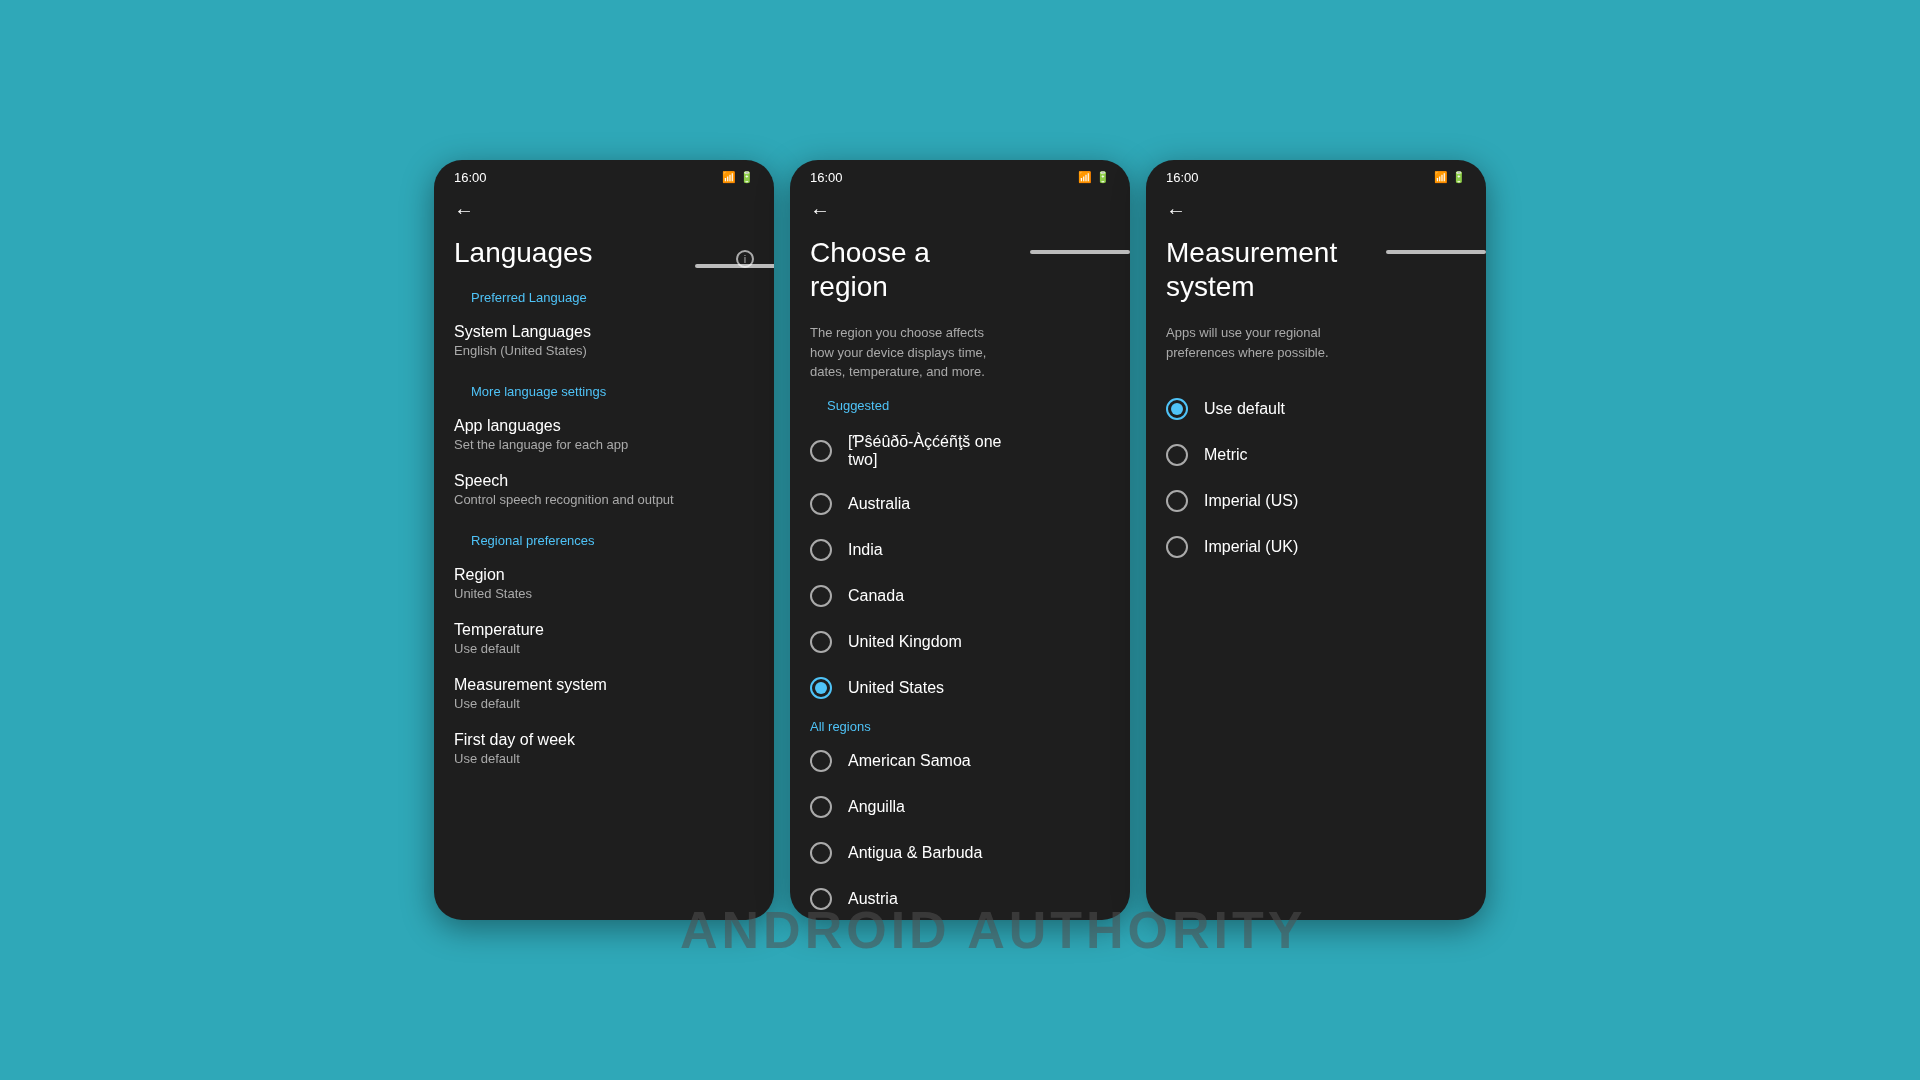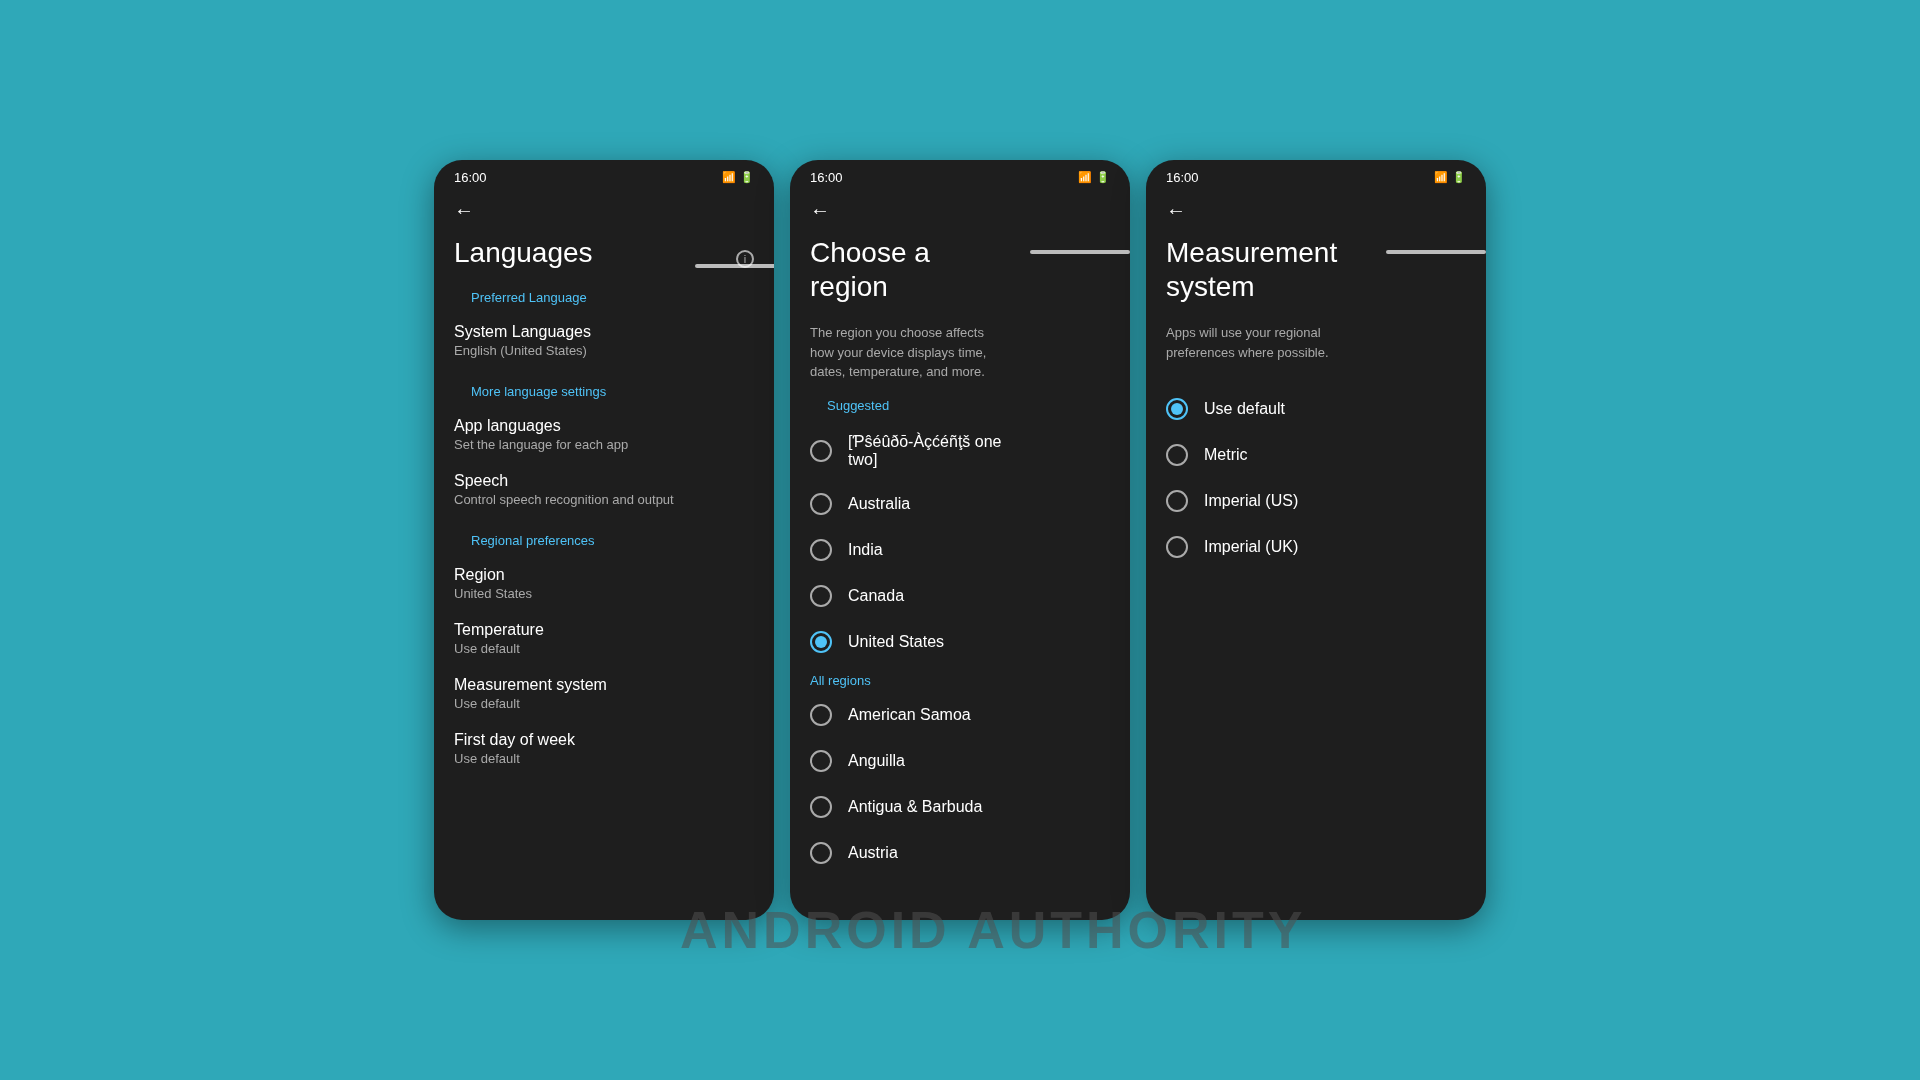--- a/index.html
+++ b/index.html
@@ -283,20 +283,24 @@
           </div>
           <div class="radio-item">
             <div class="radio-circle"></div>
             <span class="radio-label">India</span>
           </div>
           <div class="radio-item">
             <div class="radio-circle"></div>
             <span class="radio-label">Canada</span>
           </div>
           <div class="radio-item">
+            <div class="radio-circle"></div>
+            <span class="radio-label">United Kingdom</span>
+          </div>
+          <div class="radio-item">
             <div class="radio-circle selected"></div>
             <span class="radio-label">United States</span>
           </div>
 
           <div class="all-regions-label">All regions</div>
 
           <div class="radio-item">
             <div class="radio-circle"></div>
             <span class="radio-label">American Samoa</span>
           </div>

